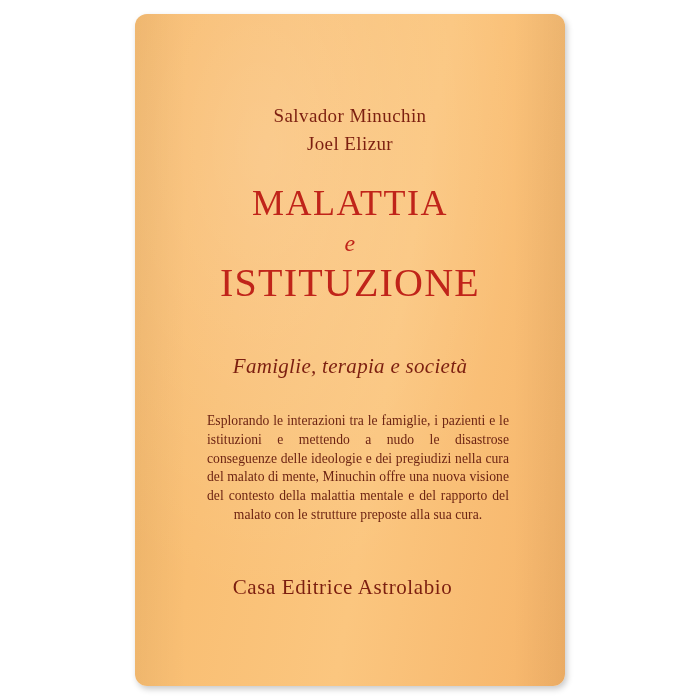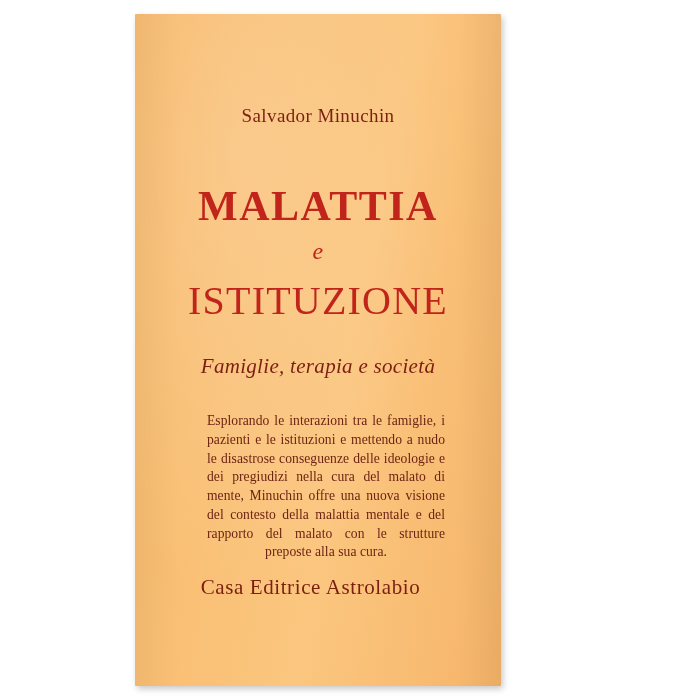--- a/index.html
+++ b/index.html
@@ -18,25 +18,25 @@
     width: 700px;
     height: 700px;
     background: #ffffff;
     overflow: hidden;
   }
   
   .cover {
     position: absolute;
     left: 135px;
     top: 14px;
-    width: 366px;
+    width: 430px;
     height: 672px;
     background: linear-gradient(100deg, #f7b868 0%, #f9bf74 28%, #fbc67f 58%, #f6b469 100%);
     box-shadow: 2px 3px 6px rgba(0,0,0,0.22);
-    border-radius: 1px;
+    border-radius: 12px;
     overflow: hidden;
   }
   .cover::after {
     
     content: "";
     position: absolute;
     inset: 0;
     background:
       radial-gradient(ellipse at 30% 20%, rgba(255,255,255,0.18), rgba(255,255,255,0) 60%),
       linear-gradient(to right, rgba(0,0,0,0.04), rgba(0,0,0,0) 12%, rgba(0,0,0,0) 88%, rgba(0,0,0,0.05));
@@ -65,38 +65,38 @@
   .title-block {
     position: absolute;
     top: 168px;
     left: 0;
     right: 0;
     text-align: center;
     color: #c0241a;
   }
   .title-main {
     display: block;
-    font-size: 42px;
+    font-size: 36px;
     line-height: 1.18;
     letter-spacing: 1.5px;
-    font-weight: bold;
+    font-weight: normal;
     margin: 0;
   }
   .title-conj {
     display: block;
     font-size: 24px;
     font-style: italic;
     margin: 6px 0 2px 0;
     letter-spacing: 0.5px;
   }
   .title-second {
     display: block;
     font-size: 40px;
     letter-spacing: 1.2px;
-    margin-top: 12px;
+    margin-top: 2px;
   }
   .subtitle {
     position: absolute;
     top: 340px;
     left: 0;
     right: 0;
     text-align: center;
     color: #7c1f10;
     font-style: italic;
     font-size: 21px;
@@ -129,20 +129,21 @@
 </style>
 </head>
 <body>
 
 <div id="stage">
   <div class="cover">
     <div class="cover-inner">
 
       <div class="authors">
         <span class="author-line">Salvador Minuchin</span>
+        <span class="author-line">Joel Elizur</span>
       </div>
 
       <div class="title-block">
         <span class="title-main">MALATTIA</span>
         <span class="title-conj">e</span>
         <span class="title-second">ISTITUZIONE</span>
       </div>
 
       <div class="subtitle">Famiglie, terapia e società</div>
 

